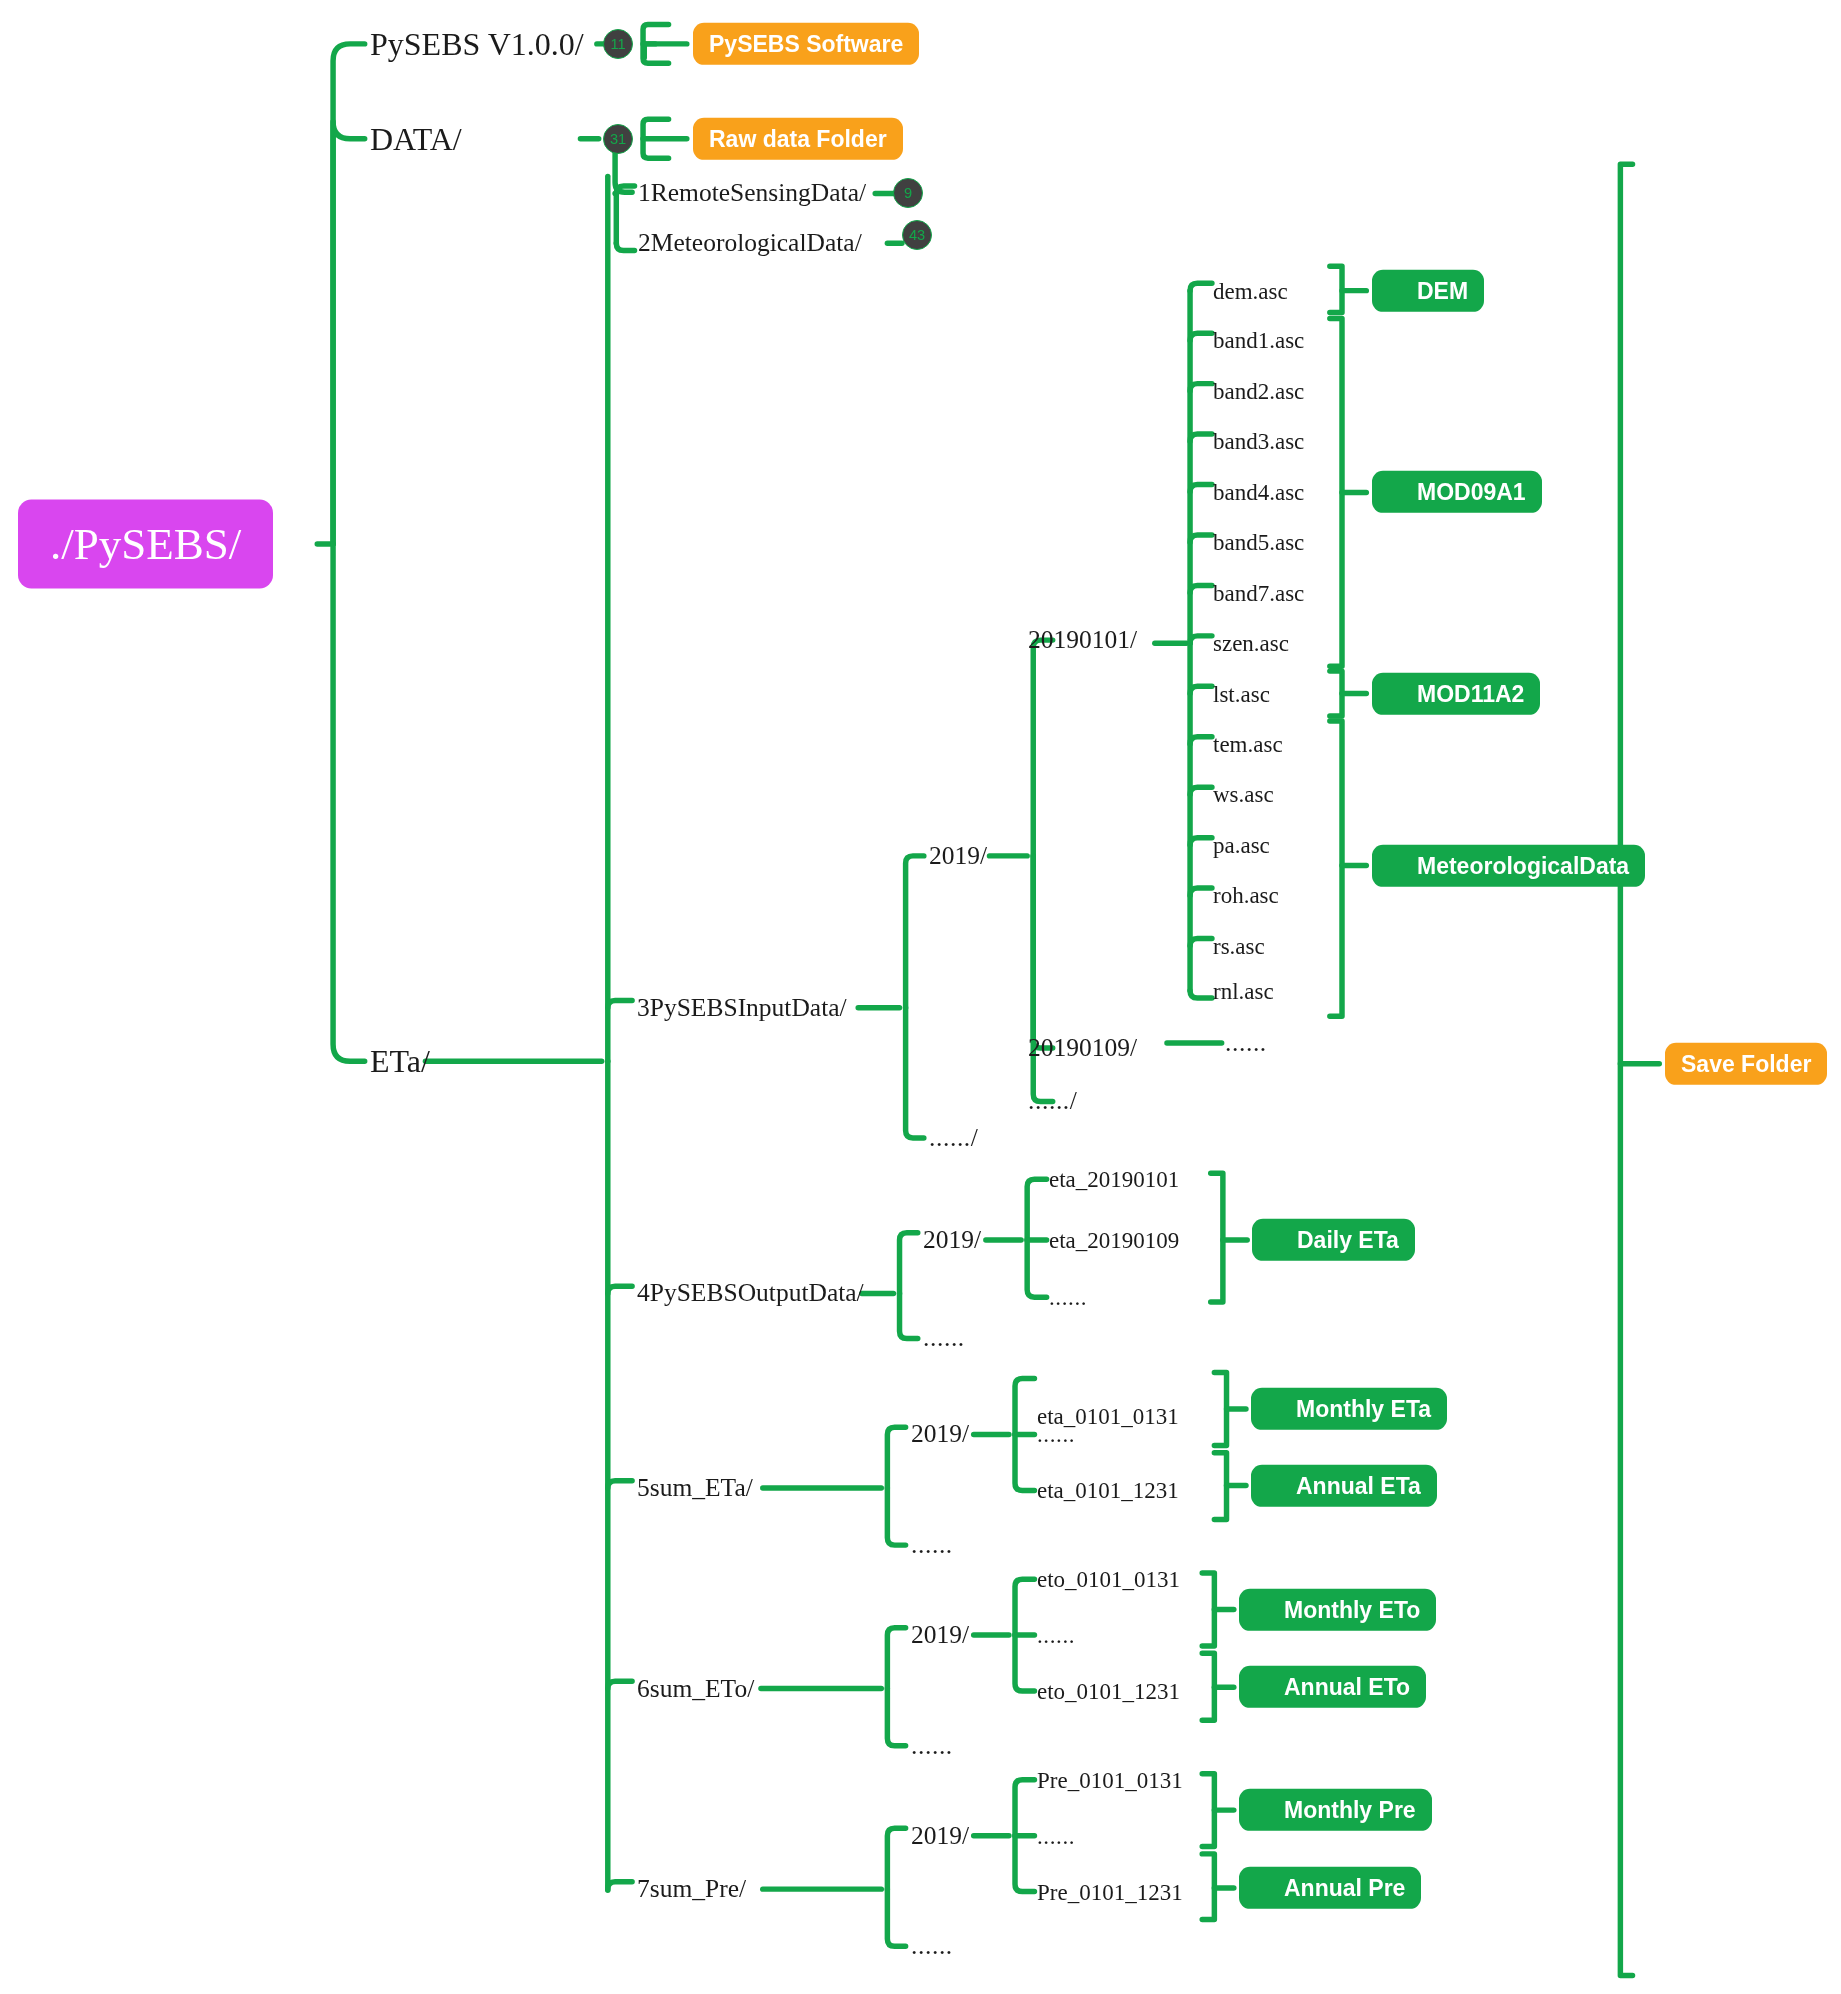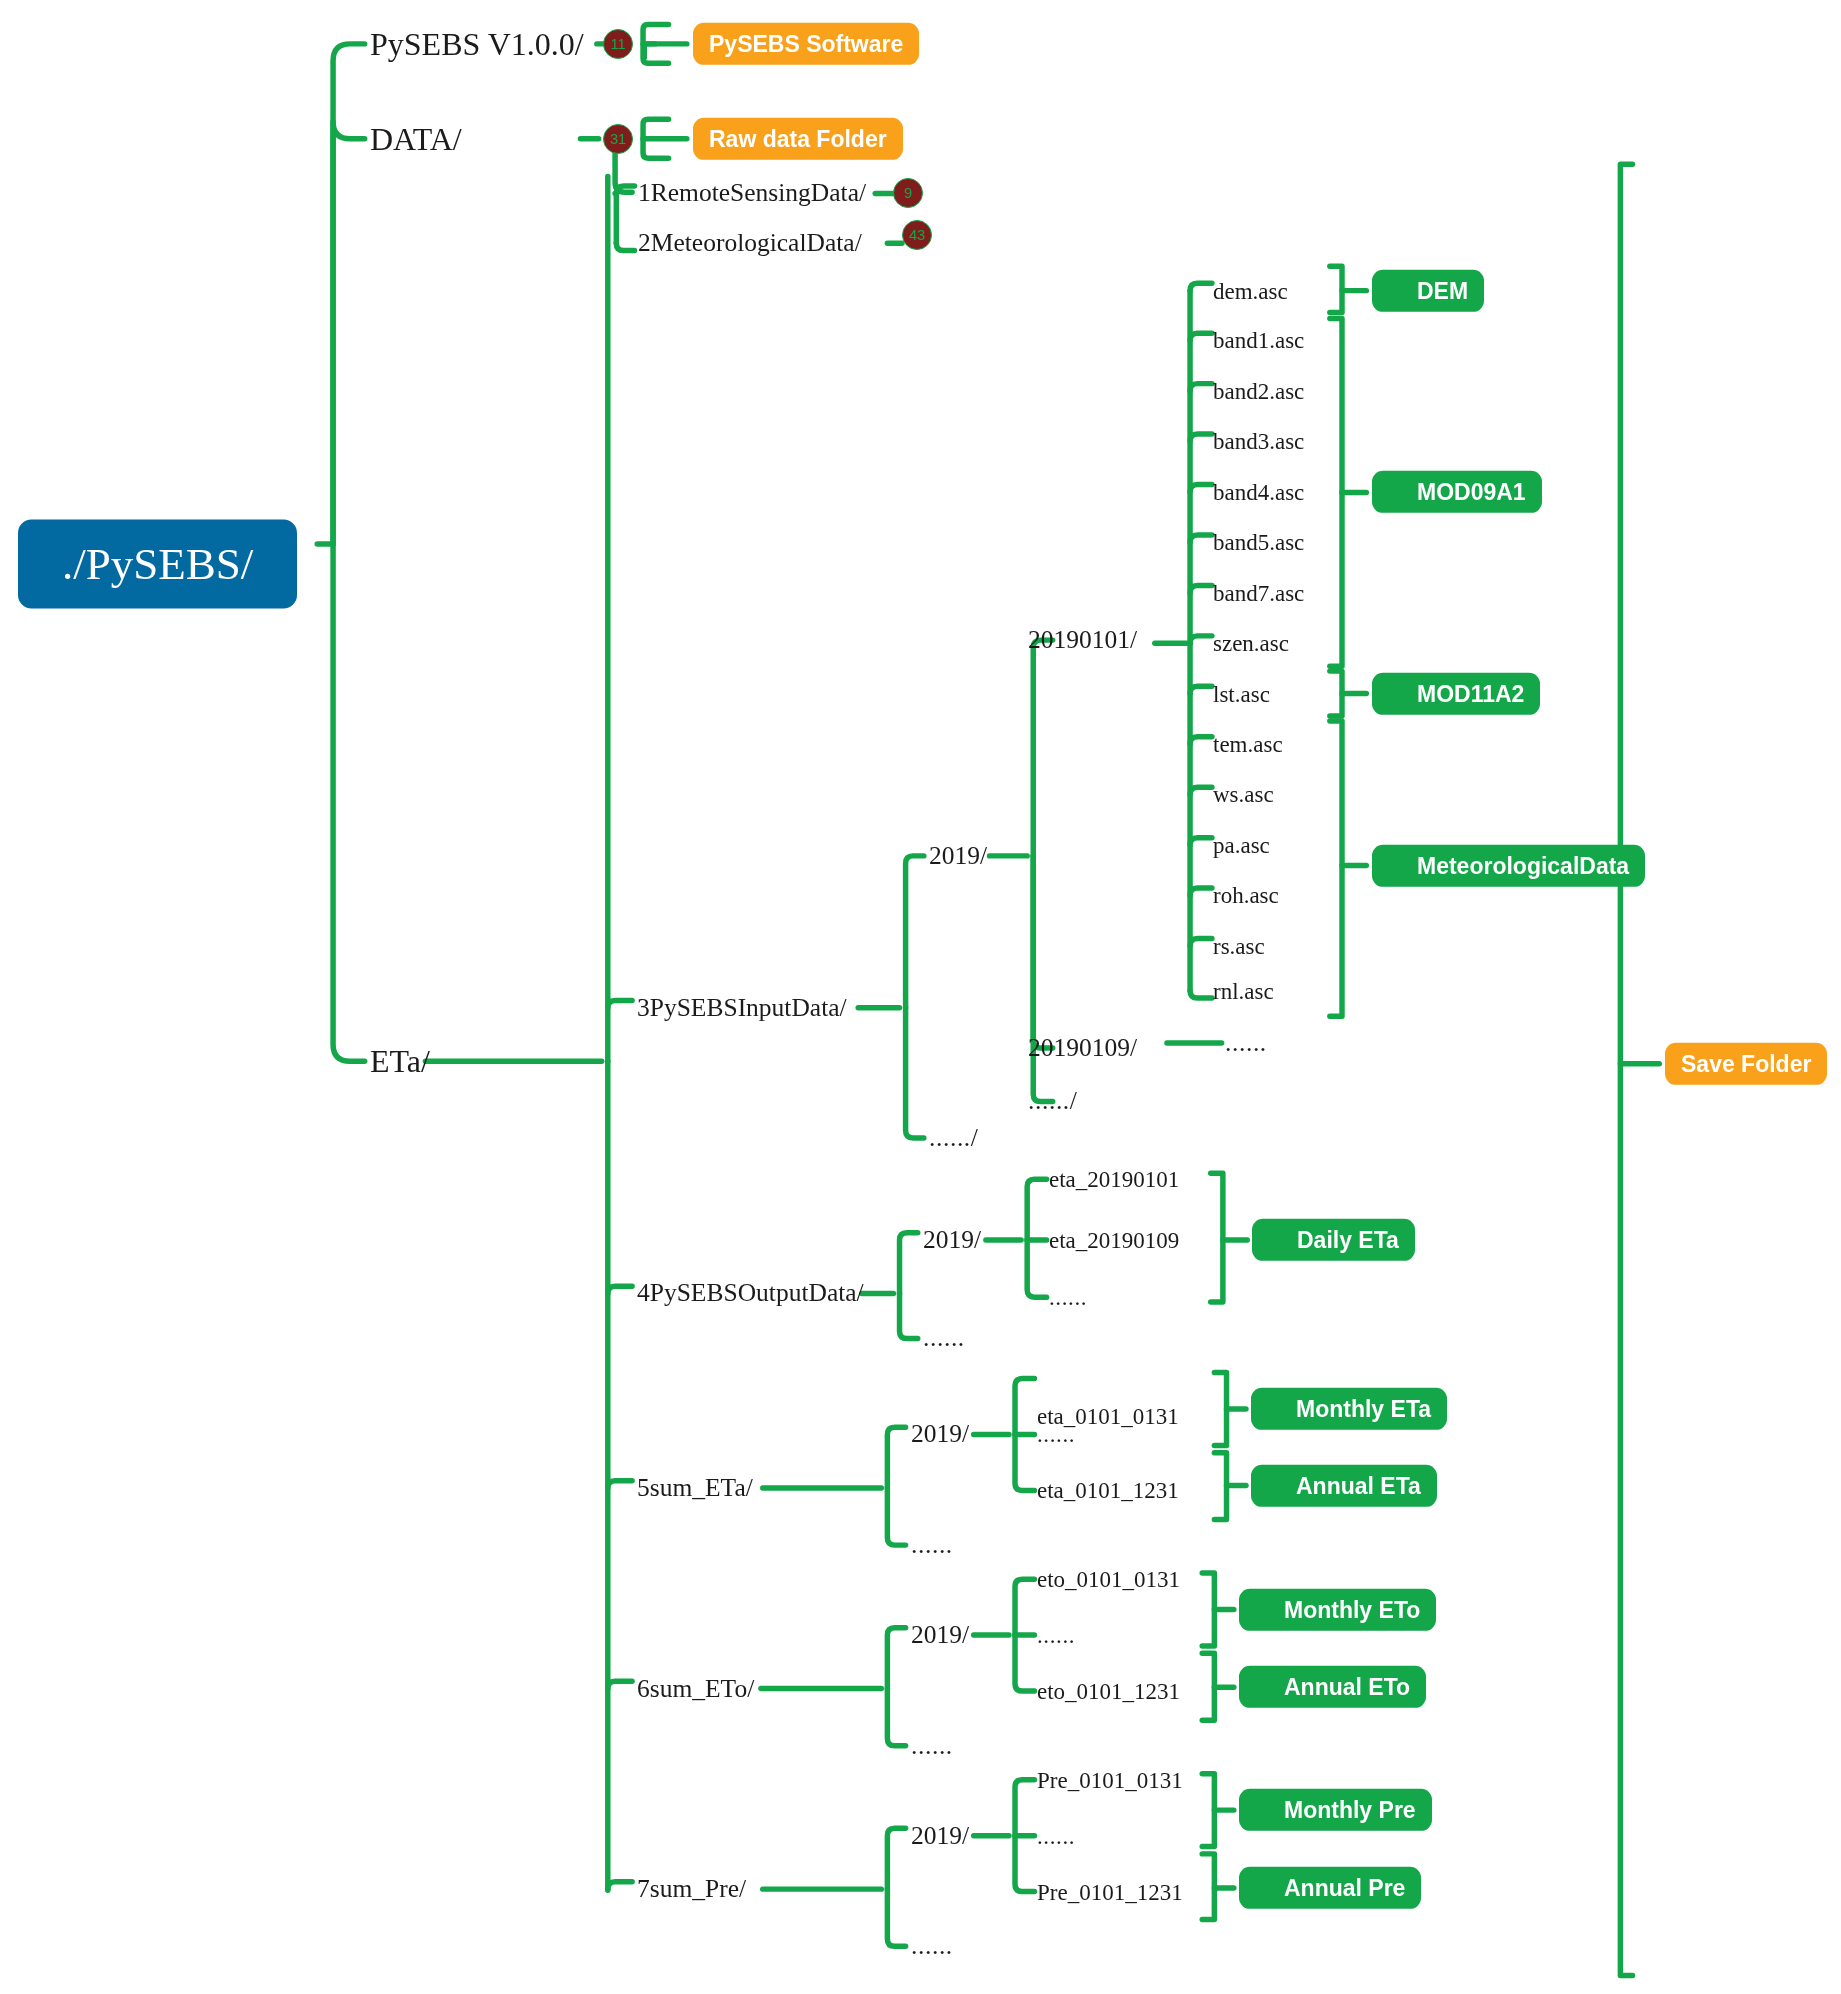--- a/index.html
+++ b/index.html
@@ -1,31 +1,31 @@
 <!DOCTYPE html>
 <html style="font-size:9.7px"><head>
 <meta charset="utf-8">
 <style>
   html,body{margin:0;padding:0;background:#ffffff;}
   body{font-family:"Liberation Serif", serif;}
   #stage{position:relative;width:1841px;height:1995px;background:#fff;overflow:hidden;}
   svg.links{position:absolute;left:0;top:0;width:1841px;height:1995px;pointer-events:none;}
   .node{position:absolute;white-space:nowrap;color:#1b1b1b;font-family:"Liberation Serif", serif;
         transform:translateY(-50%);line-height:1;}
-  .lbl-root{position:absolute;transform:translateY(-50%);background:#0369a1;color:#ffffff;
+  .lbl-root{position:absolute;transform:translateY(-50%);background:#d946ef;color:#ffffff;
         border-radius:13.4px;font-family:"Liberation Serif", serif;font-size:45px;
-        padding:22px 44px;line-height:1;white-space:nowrap;margin-top:20px;}
+        padding:22px 32px;line-height:1;white-space:nowrap;}
   .pill{position:absolute;transform:translateY(-50%);border-radius:11px;color:#ffffff;
         font-family:"Liberation Sans", sans-serif;font-weight:bold;white-space:nowrap;
         padding:8.5px 16px;line-height:1.1;font-size:23px;}
   .pill.green{background:#13A74A;padding-left:45px;}
   .pill.orange{background:#F9A11B;}
   .badge{position:absolute;transform:translate(-50%,-50%);width:28px;height:28px;border-radius:50%;
         border:1.8px solid #13A74A;color:#13A74A;font-family:"Liberation Sans", sans-serif;
-        font-size:14.6px;display:flex;align-items:center;justify-content:center;background:#7f1d1d;line-height:1;}
+        font-size:14.6px;display:flex;align-items:center;justify-content:center;background:#404040;line-height:1;}
   .n-lg{font-size:32px;}
   .n-md{font-size:25.5px;}
   .n-sm{font-size:23px;}
   .dots{letter-spacing:0.6px;}
 </style>
 </head>
 <body>
 
 <div id="stage">
 

